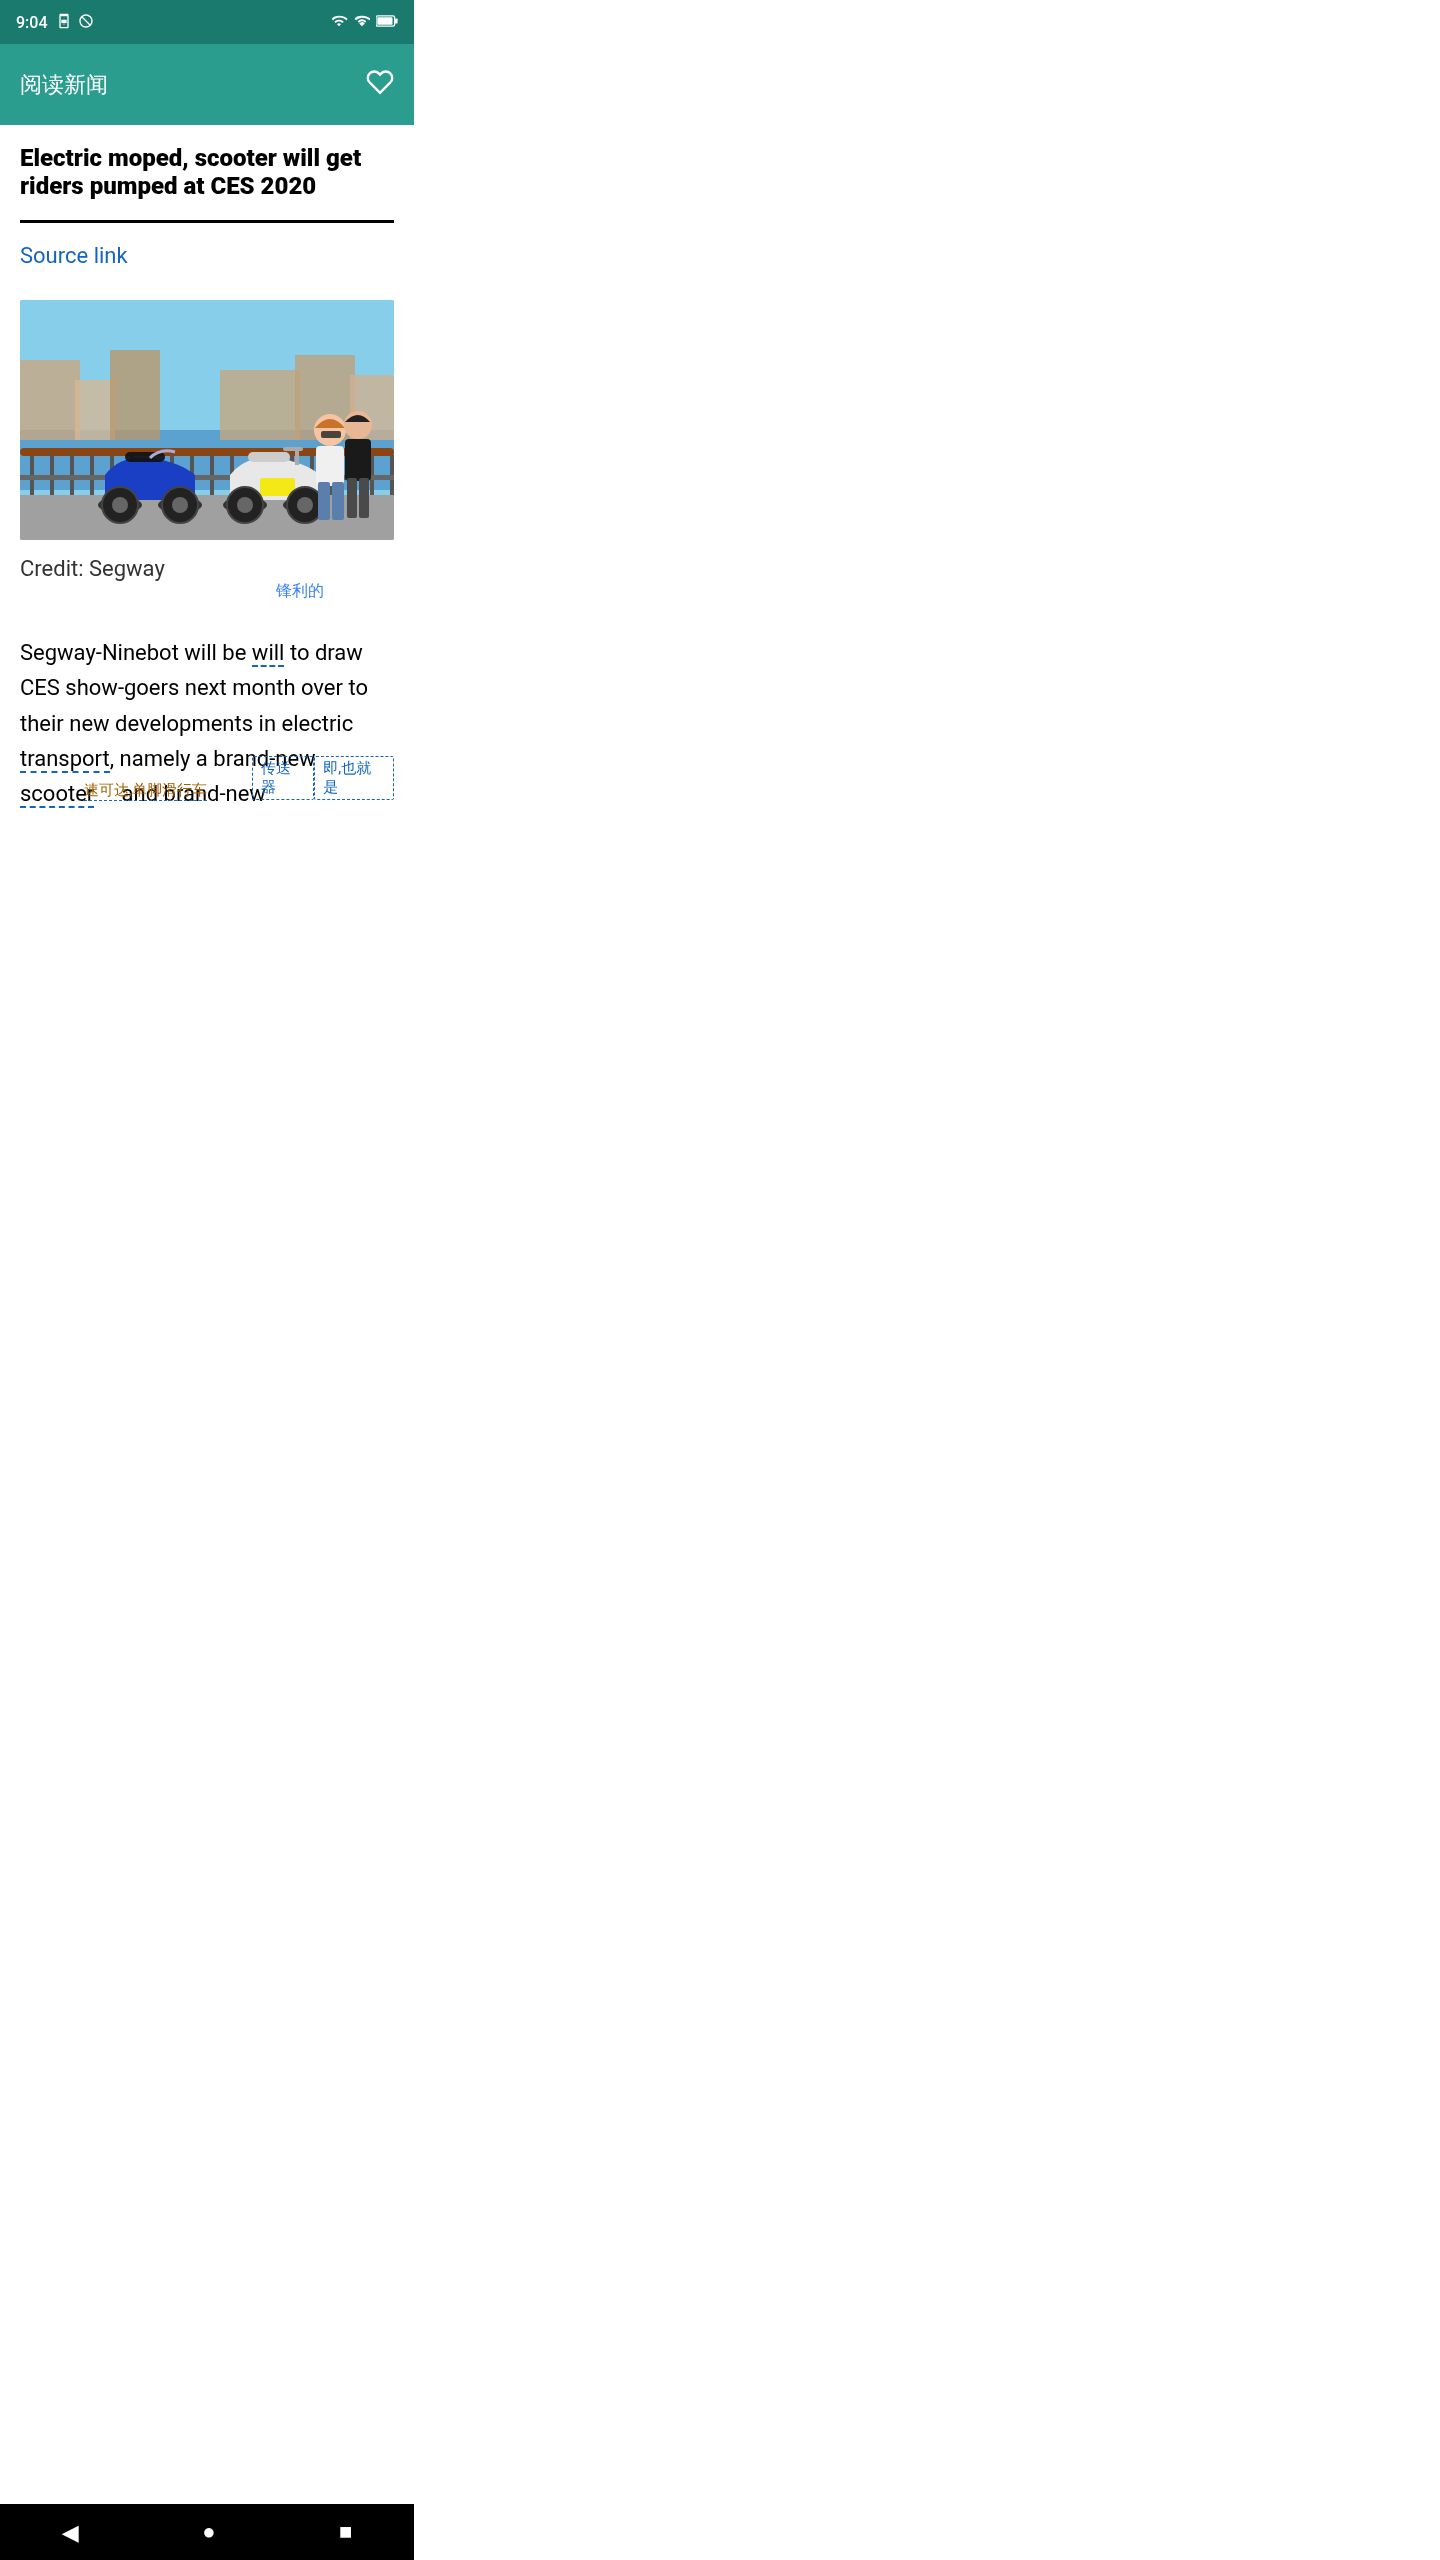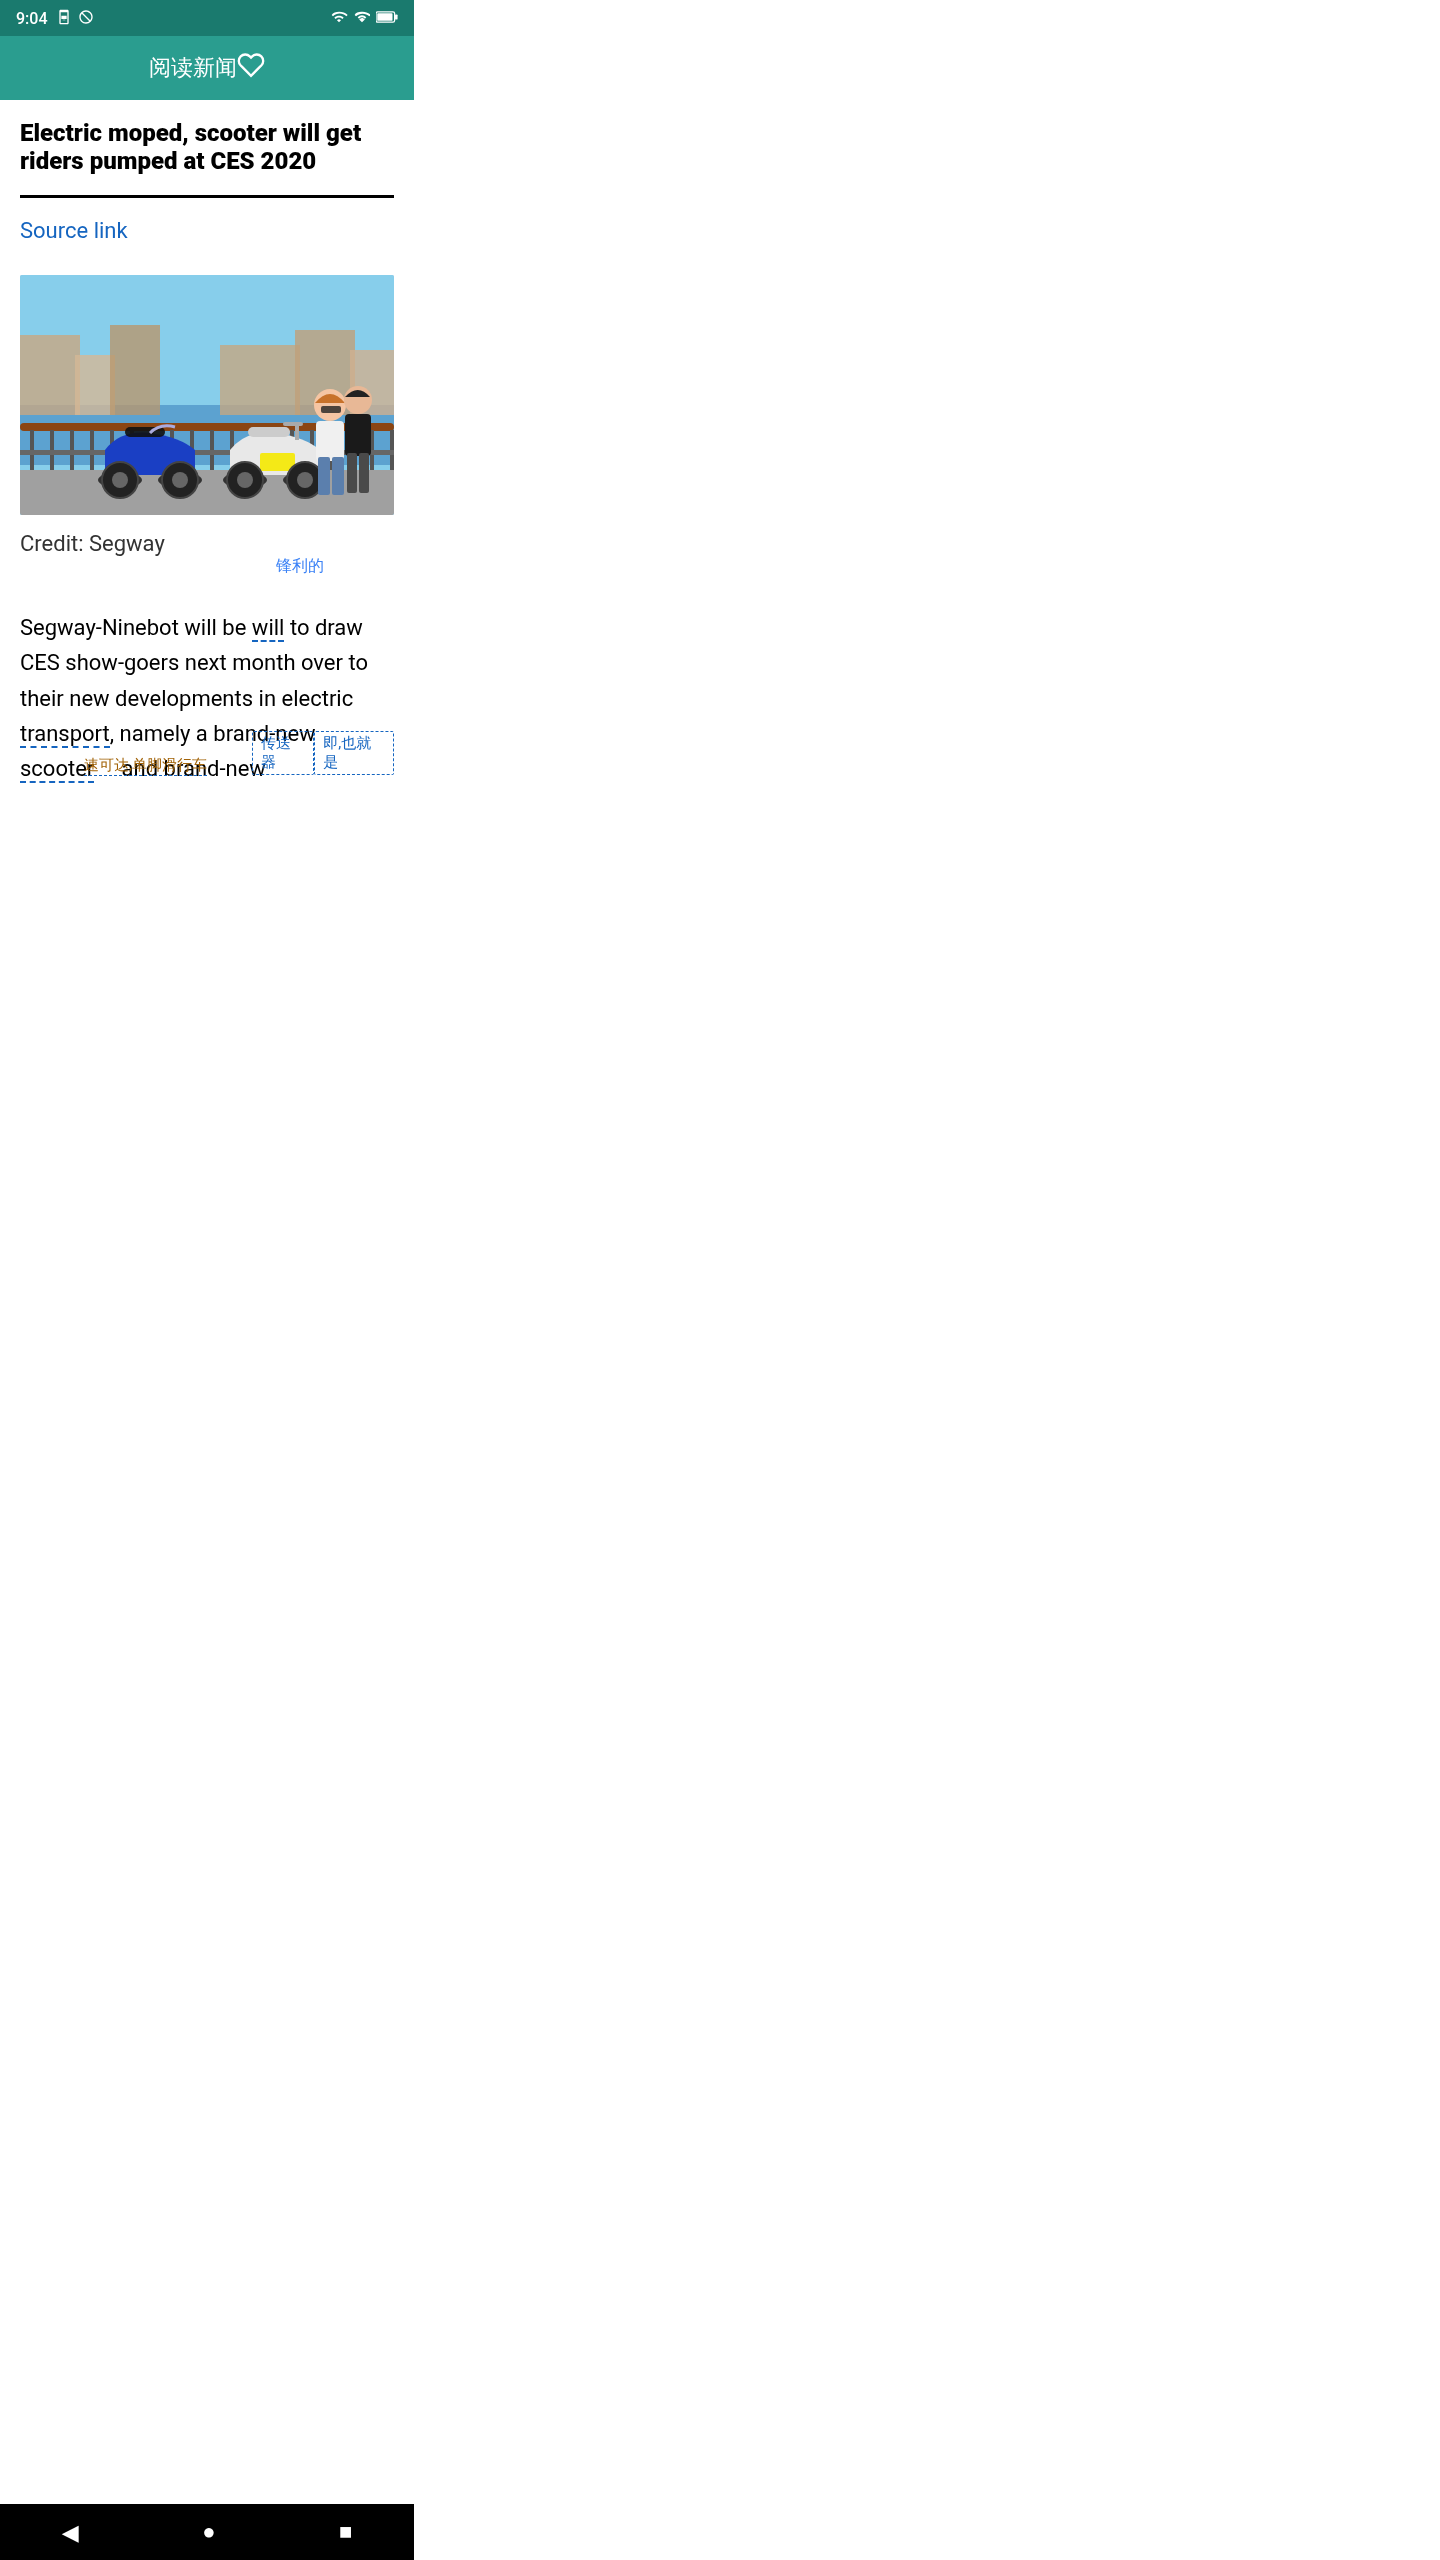--- a/index.html
+++ b/index.html
@@ -14,21 +14,21 @@
       background: #ffffff;
       width: 414px;
       min-height: 896px;
       overflow-x: hidden;
       position: relative;
     }
 
     
     .status-bar {
       background: #1a7a6e;
-      height: 36px;
+      height: 44px;
       display: flex;
       align-items: center;
       justify-content: space-between;
       padding: 0 16px;
     }
 
     .status-bar-left {
       display: flex;
       align-items: center;
       gap: 8px;
@@ -53,24 +53,24 @@
     }
 
     .status-icon {
       color: white;
       font-size: 14px;
     }
 
     
     .app-bar {
       background: #2a9d8f;
-      height: 64px;
-      display: flex;
-      align-items: center;
-      justify-content: center;
+      height: 81px;
+      display: flex;
+      align-items: center;
+      justify-content: space-between;
       padding: 0 20px;
     }
 
     .app-bar-title {
       color: white;
       font-size: 22px;
       font-weight: 400;
     }
 
     .app-bar-icon {

